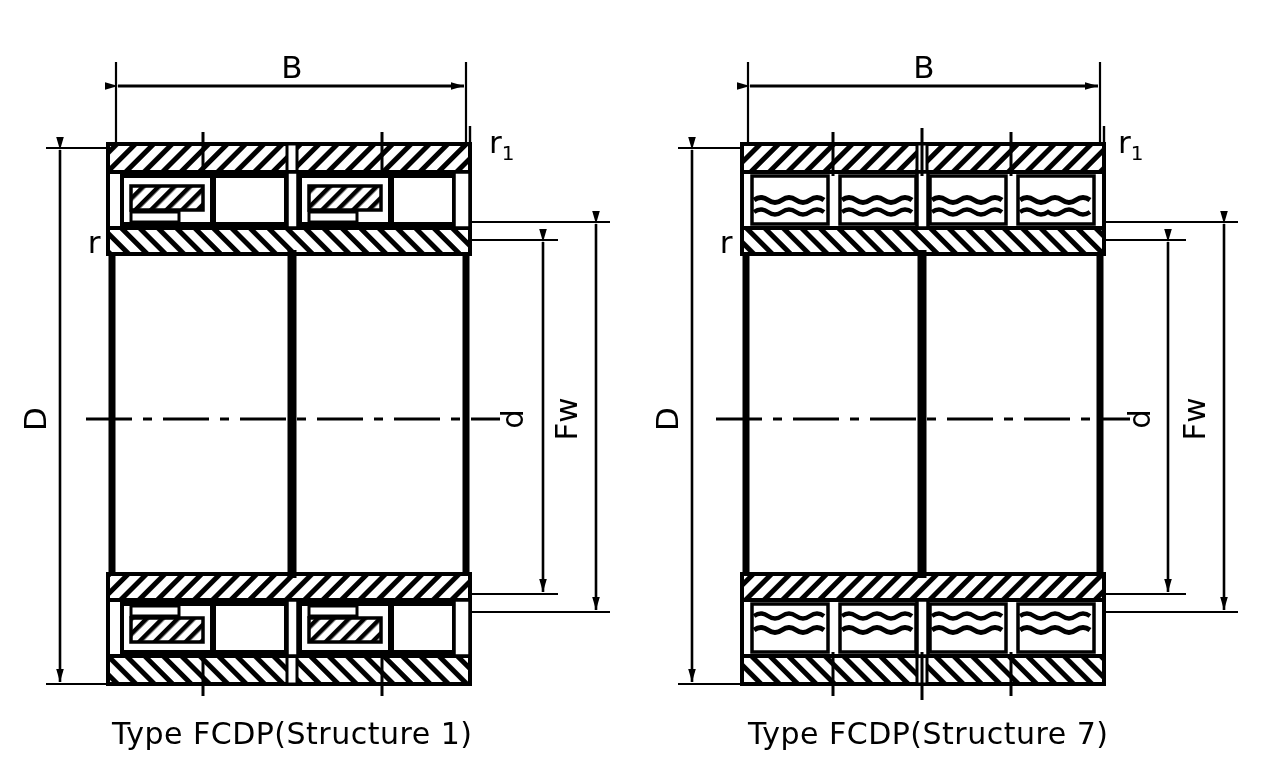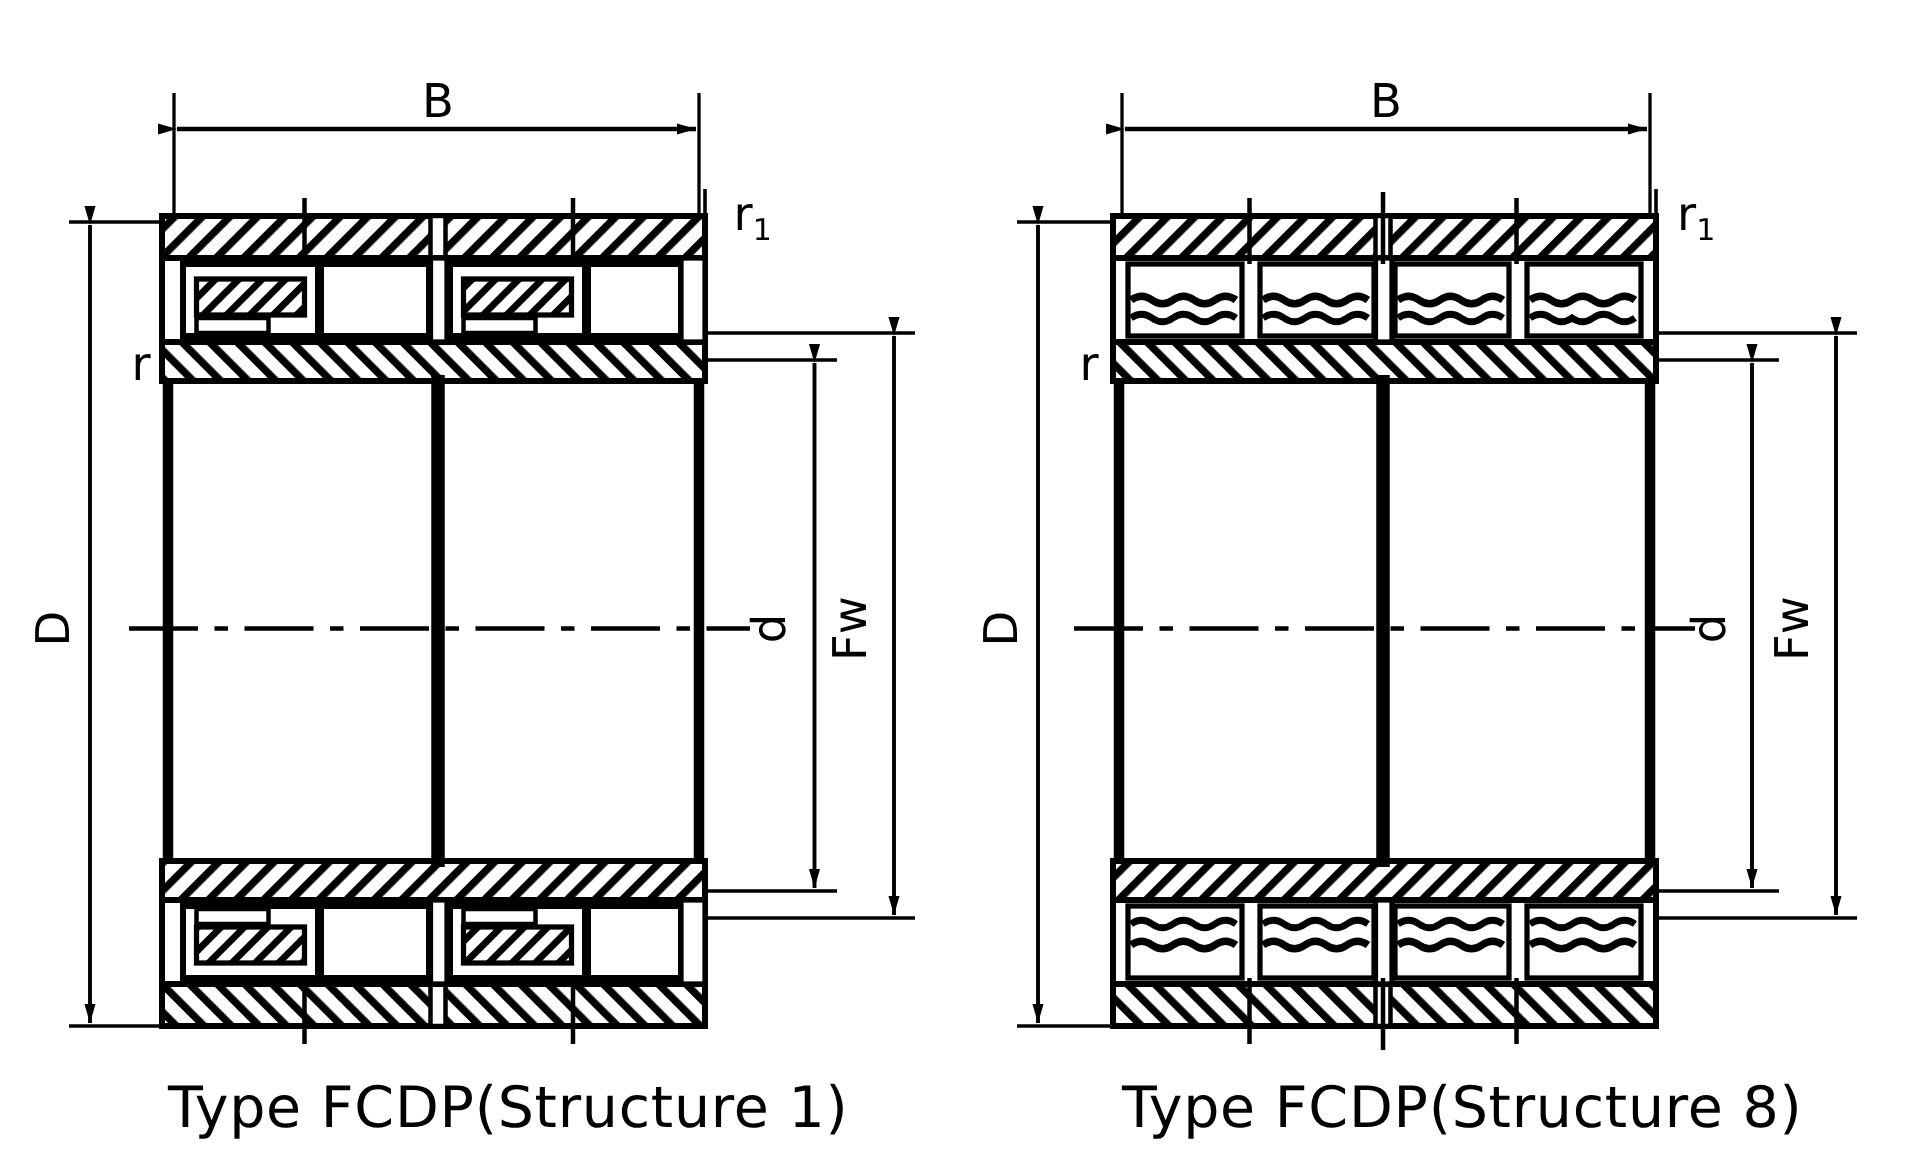--- a/index.html
+++ b/index.html
@@ -2,21 +2,21 @@
 <html><head>
 <meta charset="utf-8">
 <style>
   html,body{margin:0;padding:0;background:#ffffff;}
   body{width:1280px;height:768px;overflow:hidden;font-family:"DejaVu Sans",sans-serif;}
   #stage{position:relative;width:1280px;height:768px;background:#fff;}
   svg{display:block;}
   .cap{
     position:absolute;
     font-family:"DejaVu Sans",sans-serif;
-    font-size:38px;
+    font-size:30px;
     color:#000;
     letter-spacing:0.5px;
     white-space:nowrap;
   }
   #cap1{left:112px;top:716px;}
   #cap2{left:748px;top:716px;}
 </style>
 </head>
 <body>
 
@@ -287,15 +287,15 @@
 
     <text x="1118" y="153" font-family="DejaVu Sans, sans-serif" font-size="31" text-anchor="start" fill="#000"><tspan>r</tspan><tspan font-size="20" dy="7">1</tspan></text>
 
     <text x="1150" y="419" font-family="DejaVu Sans, sans-serif" font-size="31" text-anchor="middle" fill="#000" transform="rotate(-90 1150 419)">d</text>
 
     <text x="1205" y="419" font-family="DejaVu Sans, sans-serif" font-size="31" text-anchor="middle" fill="#000" transform="rotate(-90 1205 419)">Fw</text>
   </g>
 </svg>
 
 <div class="cap" id="cap1">Type FCDP(Structure 1)</div>
-<div class="cap" id="cap2">Type FCDP(Structure 8)</div>
+<div class="cap" id="cap2">Type FCDP(Structure 7)</div>
 
 </div>
 
 </body></html>

